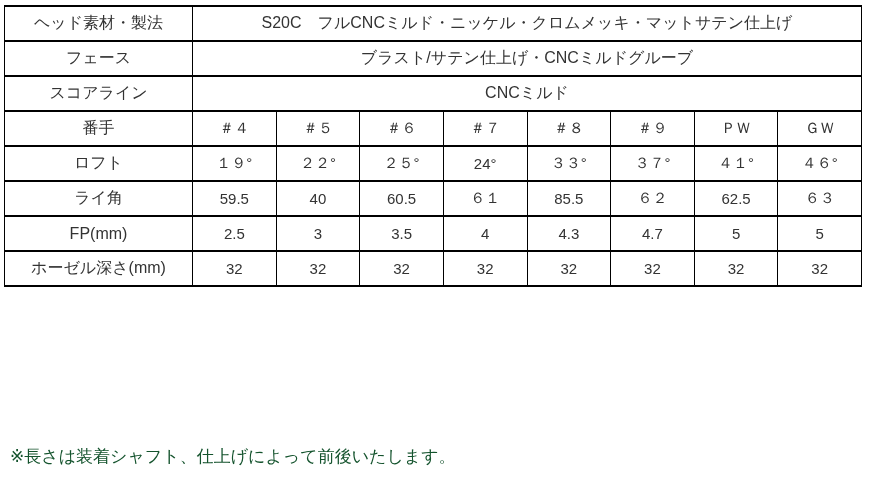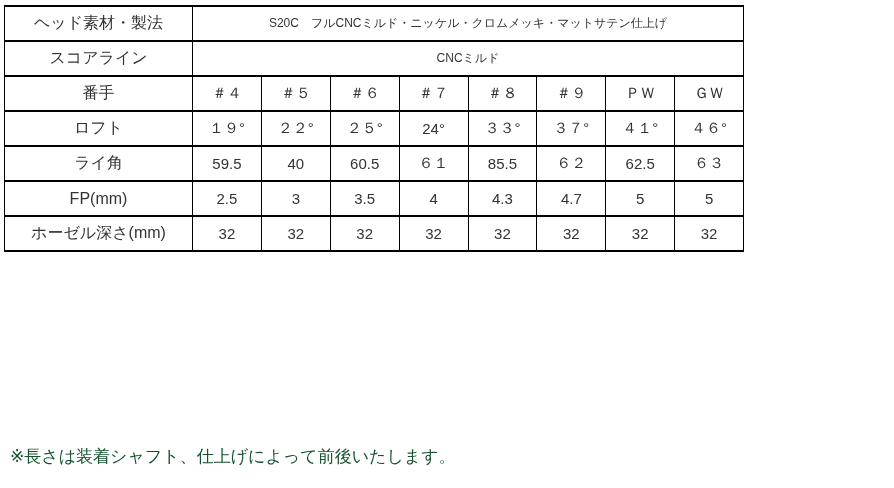--- a/index.html
+++ b/index.html
@@ -15,21 +15,21 @@
     position: relative;
     width: 894px;
     height: 488px;
     background: #ffffff;
     overflow: hidden;
   }
   table.spec-table {
     position: absolute;
     left: 4px;
     top: 5px;
-    width: 740px;
+    width: 858px;
     border-collapse: collapse;
     table-layout: fixed;
     background: #ffffff;
   }
   table.spec-table td {
     border: 1px solid #000000;
     border-top-width: 2px;
     border-bottom-width: 2px;
     height: 33px;
     text-align: center;
@@ -37,21 +37,21 @@
     font-size: 15px;
     padding: 0 2px;
     overflow: hidden;
     white-space: nowrap;
     color: #333333;
   }
   table.spec-table td.label-cell {
     font-size: 16px;
   }
   table.spec-table td.span-cell {
-    font-size: 12px;
+    font-size: 16px;
   }
   .footnote {
     position: absolute;
     left: 10px;
     top: 445px;
     font-size: 17px;
     color: #14532d;
     white-space: nowrap;
   }
 </style>
@@ -69,20 +69,24 @@
         <col>
         <col>
         <col>
         <col>
         <col>
     </colgroup>
     <tbody>
       <tr>
         <td class="label-cell">ヘッド素材・製法</td>
         <td class="span-cell" colspan="8">S20C　フルCNCミルド・ニッケル・クロムメッキ・マットサテン仕上げ</td>
+      </tr>
+      <tr>
+        <td class="label-cell">フェース</td>
+        <td class="span-cell" colspan="8">ブラスト/サテン仕上げ・CNCミルドグルーブ</td>
       </tr>
       <tr>
         <td class="label-cell">スコアライン</td>
         <td class="span-cell" colspan="8">CNCミルド</td>
       </tr>
       <tr>
         <td class="label-cell">番手</td>
         <td>＃４</td>
         <td>＃５</td>
         <td>＃６</td>

